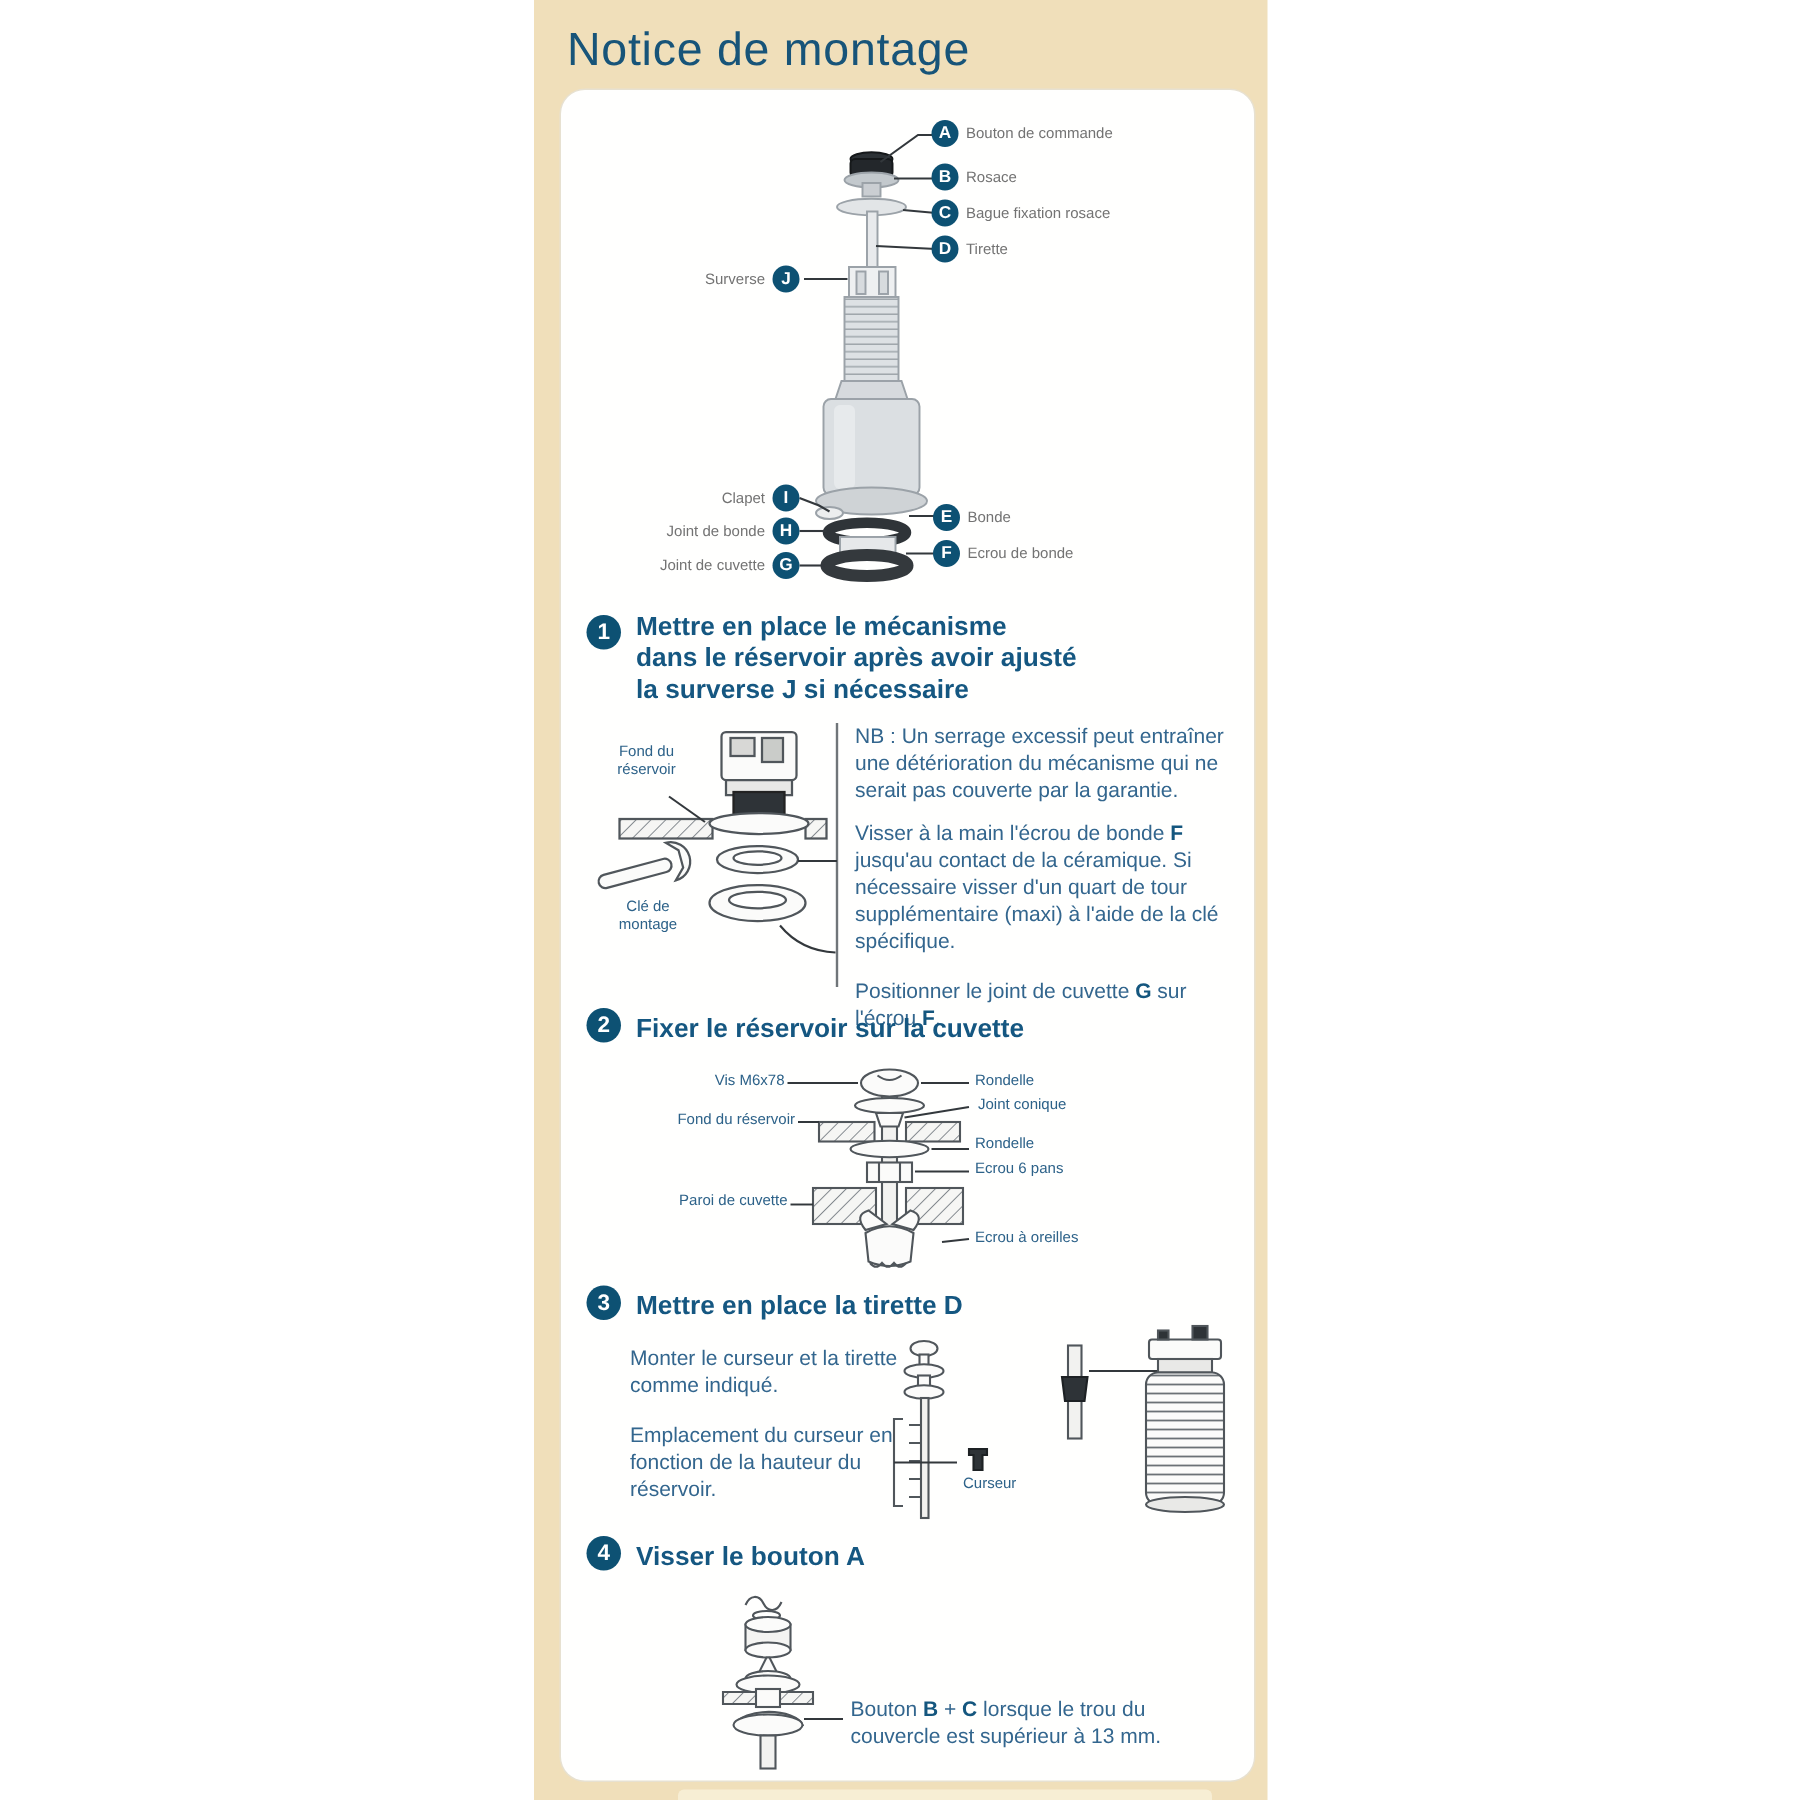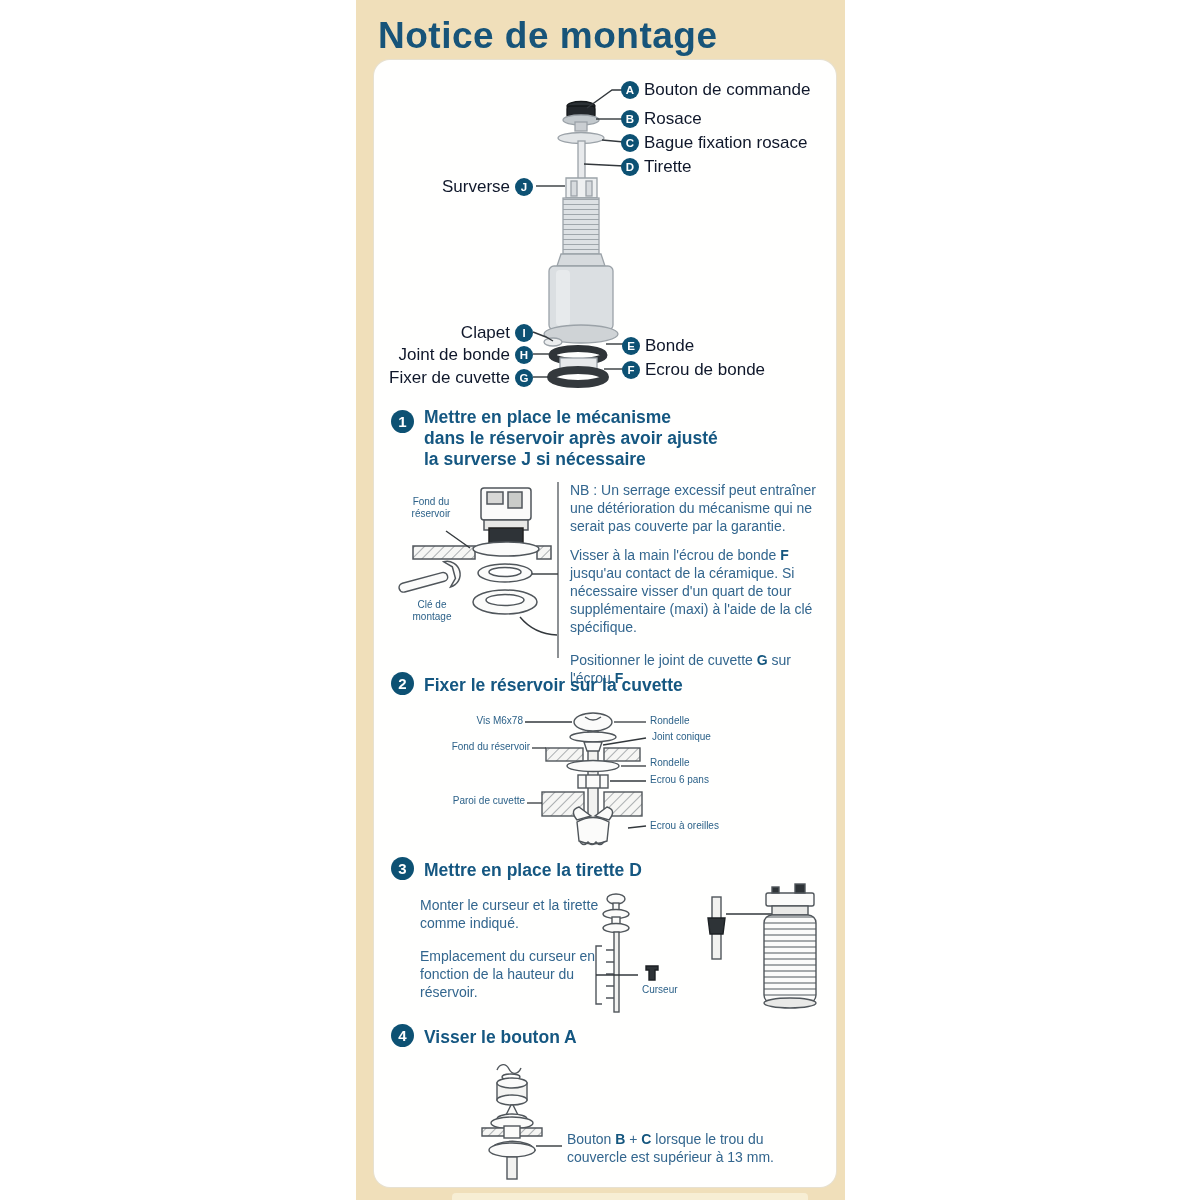--- a/index.html
+++ b/index.html
@@ -4,28 +4,28 @@
 <style>
   html,body{margin:0;padding:0;}
   .page{position:relative;width:1200px;height:1200px;background:#ffffff;overflow:hidden;
         font-family:"Liberation Sans","DejaVu Sans",sans-serif;}
   .strip{position:absolute;left:356px;top:0;width:489px;height:1200px;background:#f0dfba;}
   .card{position:absolute;left:374px;top:60px;width:462px;height:1127px;background:#fffffe;
         border-radius:16px;box-shadow:0 0 0 1px #e7e1d1;z-index:1;}
   .bottom-card{position:absolute;left:452px;top:1193px;width:356px;height:7px;background:#f7eed4;
         border-radius:4px 4px 0 0;z-index:3;}
   .art{position:absolute;left:0;top:0;z-index:2;pointer-events:none;}
-  .title{position:absolute;left:378px;top:15px;z-index:3;font-size:37px;font-weight:bold;
+  .title{position:absolute;left:378px;top:15px;z-index:3;font-size:31px;font-weight:normal;
         color:#175479;letter-spacing:.5px;}
   .prow{position:absolute;z-index:3;display:flex;align-items:center;gap:5px;}
   .prow-l{justify-content:space-between;}
   .badge{width:18px;height:18px;border-radius:50%;background:#0d5173;color:#fff;
         font-size:11.5px;font-weight:bold;display:flex;align-items:center;justify-content:center;
         flex:0 0 18px;}
-  .ptext{color:#0f172a;font-size:17px;white-space:nowrap;}
+  .ptext{color:#737373;font-size:10px;white-space:nowrap;}
   .stepnum{position:absolute;z-index:3;width:23px;height:23px;border-radius:50%;background:#0d5173;
         color:#fff;font-weight:bold;font-size:15px;display:flex;align-items:center;justify-content:center;}
   .steptitle{position:absolute;z-index:3;color:#155781;font-weight:bold;font-size:17.5px;line-height:21px;}
   .lbl{position:absolute;z-index:3;color:#2d6289;font-size:10px;line-height:1.16;}
   .lbl-r{text-align:right;}
   .lbl-c{text-align:center;}
   .body{position:absolute;z-index:3;color:#33668e;font-size:14px;line-height:1.29;}
   .body p{margin:0 0 11px 0;}
   .body p.gap{margin-top:15px;}
   .ref{font-weight:bold;color:#14567e;}
@@ -211,21 +211,21 @@
   </div>
   <div class="prow prow-l" style="right:667px;top:323px;">
     <span class="ptext">Clapet</span>
     <span class="badge">I</span>
   </div>
   <div class="prow prow-l" style="right:667px;top:345px;">
     <span class="ptext">Joint de bonde</span>
     <span class="badge">H</span>
   </div>
   <div class="prow prow-l" style="right:667px;top:368px;">
-    <span class="ptext">Fixer de cuvette</span>
+    <span class="ptext">Joint de cuvette</span>
     <span class="badge">G</span>
   </div>
 
   <div class="stepnum" style="left:391px;top:410px;">1</div>
   <div class="steptitle" style="left:424px;top:407px;">
     <div>Mettre en place le mécanisme</div>
     <div>dans le réservoir après avoir ajusté</div>
     <div>la surverse J si nécessaire</div>
   </div>
 

